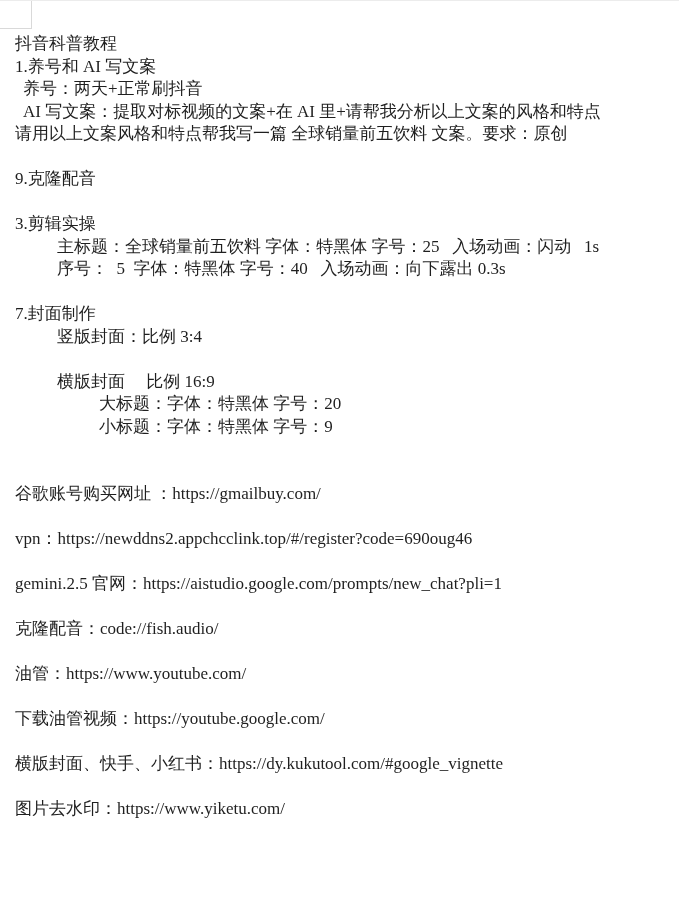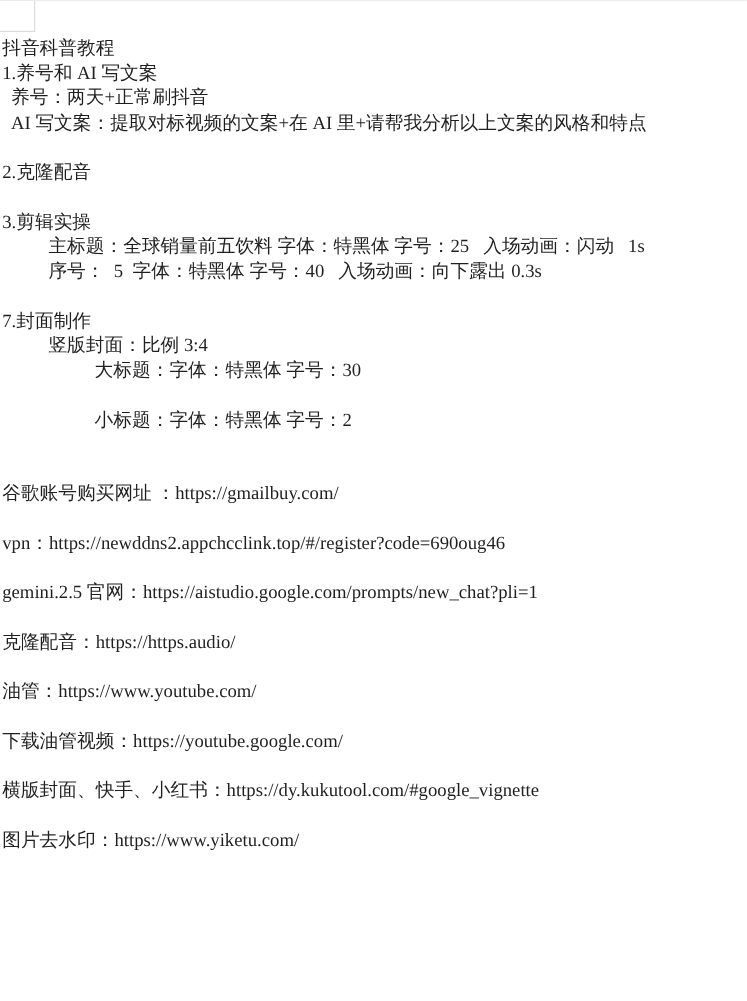--- a/index.html
+++ b/index.html
@@ -22,21 +22,21 @@
     left: 0;
     top: 0;
     width: 31px;
     height: 27px;
     background: #ffffff;
     border-right: 1px solid #d9d9d9;
     border-bottom: 1px solid #d9d9d9;
   }
   .doc {
     position: absolute;
-    left: 2px;
+    left: 15px;
     top: 32px;
     width: 652px;
     font-size: 17px;
     line-height: 22.5px;
   }
   .ln {
     white-space: pre-wrap;
     min-height: 22.5px;
   }
   .i1 { padding-left: 8px; font-family: Liberation Serif, serif; }
@@ -46,41 +46,43 @@
 </head>
 <body>
 
 <div class="corner-mark"></div>
 
 <div class="doc">
   <div class="ln">抖音科普教程</div>
   <div class="ln">1.养号和 AI 写文案</div>
   <div class="ln i1">养号：两天+正常刷抖音</div>
   <div class="ln i1">AI 写文案：提取对标视频的文案+在 AI 里+请帮我分析以上文案的风格和特点</div>
+  <div class="ln">请用以上文案风格和特点帮我写一篇 全球销量前五饮料 文案。要求：原创</div>
   <div class="ln"></div>
-  <div class="ln">2.克隆配音</div>
+  <div class="ln">9.克隆配音</div>
   <div class="ln"></div>
   <div class="ln">3.剪辑实操</div>
   <div class="ln i2">主标题：全球销量前五饮料 字体：特黑体 字号：25   入场动画：闪动   1s</div>
   <div class="ln i2">序号：  5  字体：特黑体 字号：40   入场动画：向下露出 0.3s</div>
   <div class="ln"></div>
   <div class="ln">7.封面制作</div>
   <div class="ln i2">竖版封面：比例 3:4</div>
-  <div class="ln i3">大标题：字体：特黑体 字号：30</div>
   <div class="ln"></div>
-  <div class="ln i3">小标题：字体：特黑体 字号：2</div>
+  <div class="ln i2">横版封面     比例 16:9</div>
+  <div class="ln i3">大标题：字体：特黑体 字号：20</div>
+  <div class="ln i3">小标题：字体：特黑体 字号：9</div>
   <div class="ln"></div>
   <div class="ln"></div>
   <div class="ln">谷歌账号购买网址 ：https://gmailbuy.com/</div>
   <div class="ln"></div>
   <div class="ln">vpn：https://newddns2.appchcclink.top/#/register?code=690oug46</div>
   <div class="ln"></div>
   <div class="ln">gemini.2.5 官网：https://aistudio.google.com/prompts/new_chat?pli=1</div>
   <div class="ln"></div>
-  <div class="ln">克隆配音：https://https.audio/</div>
+  <div class="ln">克隆配音：code://fish.audio/</div>
   <div class="ln"></div>
   <div class="ln">油管：https://www.youtube.com/</div>
   <div class="ln"></div>
   <div class="ln">下载油管视频：https://youtube.google.com/</div>
   <div class="ln"></div>
   <div class="ln">横版封面、快手、小红书：https://dy.kukutool.com/#google_vignette</div>
   <div class="ln"></div>
   <div class="ln">图片去水印：https://www.yiketu.com/</div>
 </div>
 

